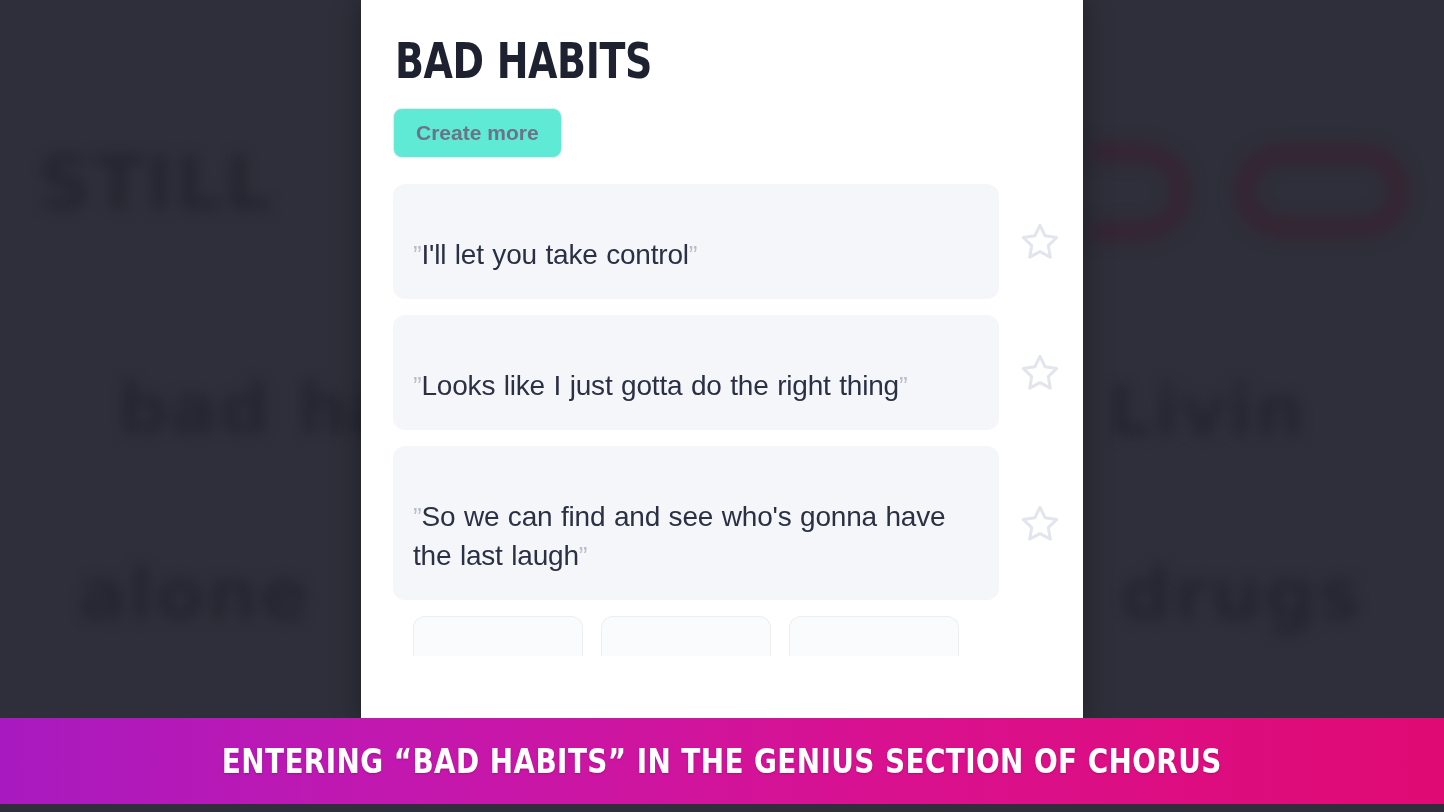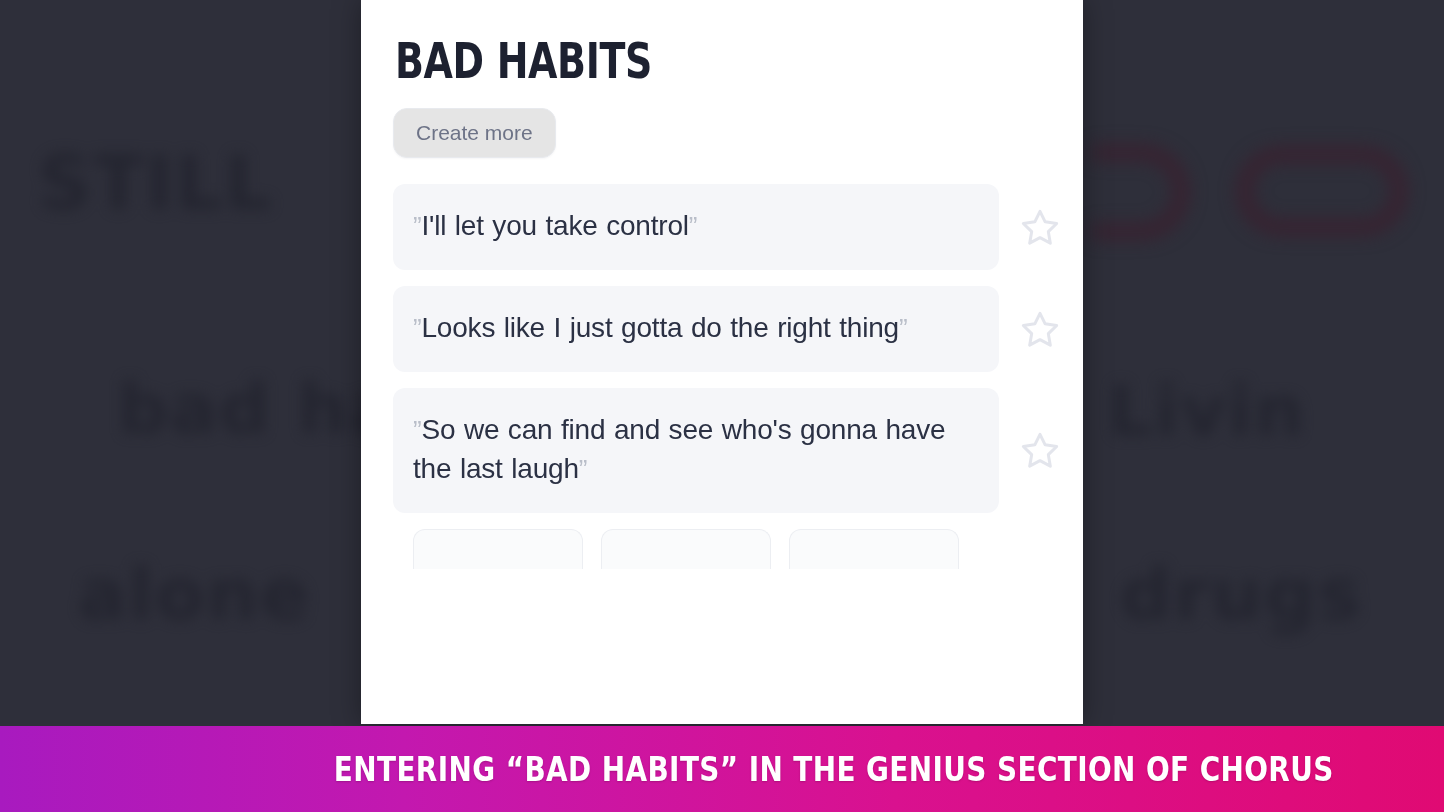--- a/index.html
+++ b/index.html
@@ -81,27 +81,28 @@
     margin: 0 0 22px 2px;
     transform: scaleX(.76);
     transform-origin: left center;
     white-space: nowrap;
   }
 
   .create-more {
     display: inline-block;
     font-size: 21px;
     color: #6d7387;
-    background: #e5e5e5;
+    background: #5eead4;
     border: 1px solid #e8eaee;
-    border-radius: 14px;
+    border-radius: 9px;
     padding: 13px 22px 14px 22px;
     line-height: 1;
     cursor: pointer;
     box-shadow: 0 1px 2px rgba(20,25,45,.04);
+    font-weight: bold;
   }
 
   .lyrics-list {
     margin-top: 26px;
   }
 
   .lyric-row {
     display: flex;
     align-items: center;
     margin-bottom: 16px;
@@ -115,20 +116,21 @@
     padding: 22px 24px 24px 20px;
     cursor: pointer;
   }
 
   .lyric-text {
     font-size: 28px;
     line-height: 1.42;
     color: #2b3144;
     letter-spacing: -0.2px;
     word-spacing: 1px;
+    margin-top: 29px;
   }
   .lyric-text .q {
     color: #b9bec9;
     font-size: 26px;
   }
 
   .star-btn {
     margin-left: 18px;
     width: 46px;
     height: 46px;
@@ -153,27 +155,27 @@
     background: #fafbfc;
     border: 1px solid #eceef2;
     border-bottom: none;
     border-radius: 12px 12px 0 0;
   }
 
   
   .caption-bar {
     position: absolute;
     left: 0;
-    bottom: 0;
+    bottom: 8px;
     width: 1444px;
     height: 86px;
     background: linear-gradient(90deg, #a81abf 0%, #c318af 28%, #d9118f 62%, #e00a73 100%);
     display: flex;
     align-items: center;
-    justify-content: flex-end;
+    justify-content: center;
   }
   .caption-text {
     font-family: "DejaVu Sans", sans-serif;
     font-weight: 700;
     font-size: 34px;
     color: #ffffff;
     letter-spacing: .5px;
     white-space: nowrap;
     transform: scaleX(.82);
     text-shadow: 0 1px 2px rgba(90,0,60,.30);

